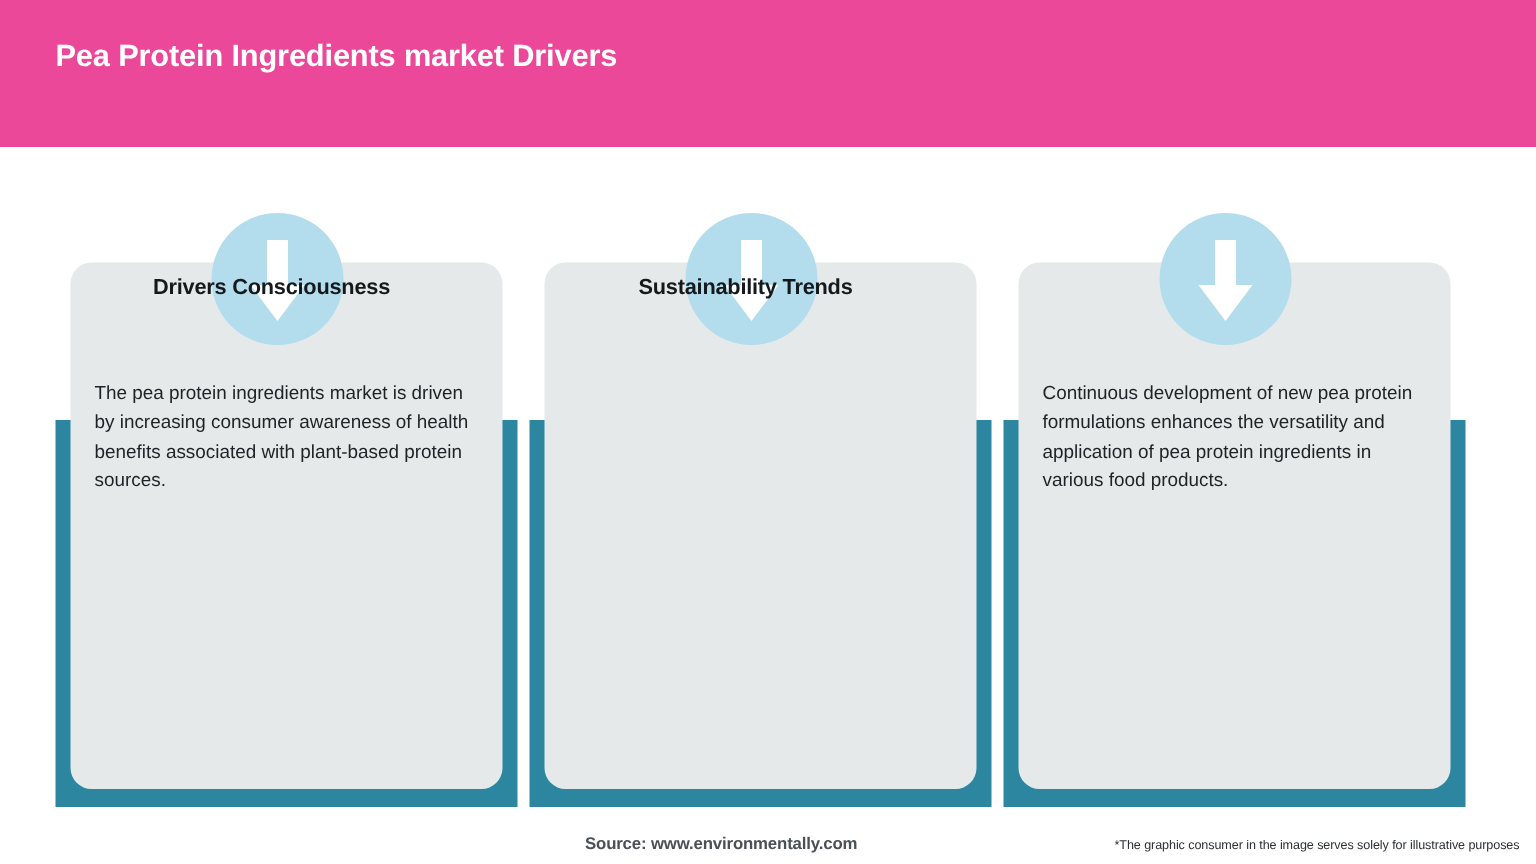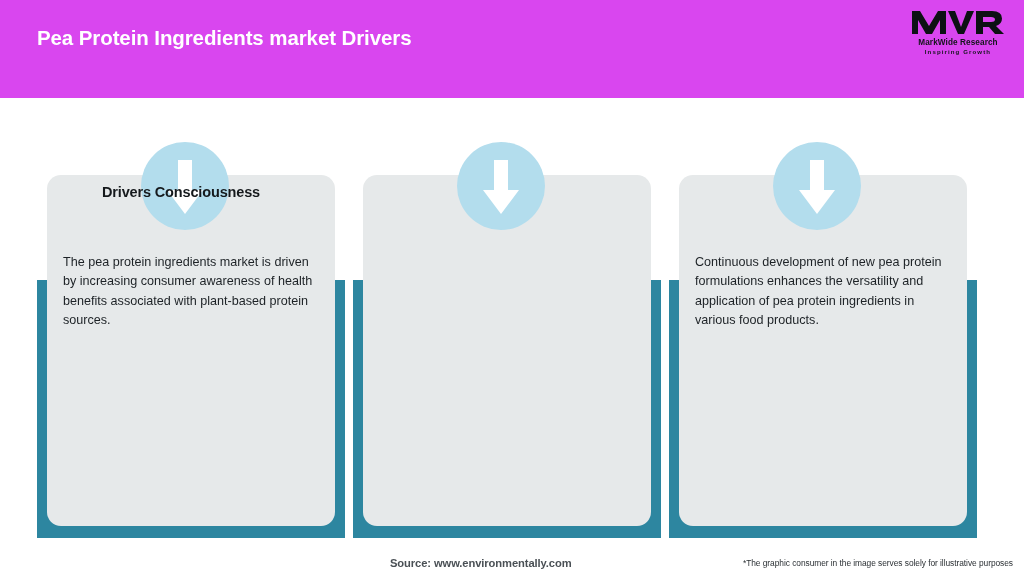--- a/index.html
+++ b/index.html
@@ -15,21 +15,21 @@
     position: relative;
   }
 
   
   .header {
     position: absolute;
     left: 0;
     top: 0;
     width: 1024px;
     height: 98px;
-    background: #d946ef;
+    background: #ec4899;
   }
   .header-title {
     position: absolute;
     left: 37px;
     top: 26px;
     font-size: 20.5px;
     font-weight: bold;
     color: #ffffff;
     letter-spacing: -0.1px;
     white-space: nowrap;
@@ -163,29 +163,20 @@
     letter-spacing: -0.05px;
     white-space: nowrap;
   }
 </style>
 </head>
 <body>
 
 <div class="header">
   <div class="header-title">Pea Protein Ingredients market Drivers</div>
 
-  <div class="logo">
-    <svg class="logo-mark" viewBox="0 0 104 30">
-      <path d="M6 27 L6 4 L14 4 L23 19 L32 4 L40 4 L40 27 L34 27 L34 13 L26 27 L20 27 L12 13 L12 27 Z" fill="#0d1114"></path>
-      <path d="M42 4 L49 4 L55 20 L61 4 L68 4 L58 27 L52 27 Z" fill="#0d1114"></path>
-      <path d="M70 27 L70 4 L86 4 Q96 4 96 11.5 Q96 17 90 19 L98 27 L89 27 L83 20 L77 20 L77 27 Z M77 10 L77 15 L85 15 Q89 15 89 12.5 Q89 10 85 10 Z" fill="#0d1114"></path>
-    </svg>
-    <span class="logo-name">MarkWide Research</span>
-    <span class="logo-tag">Inspiring Growth</span>
-  </div>
 </div>
 
 <div class="cards">
 
   <div class="card-slot s1">
     <div class="frame"></div>
     <div class="panel"></div>
     <div class="badge">
       <svg viewBox="0 0 88 88">
         <path d="M37 18 L51 18 L51 48 L62 48 L44 72 L26 48 L37 48 Z" fill="#ffffff"></path>
@@ -196,20 +187,21 @@
   </div>
 
   <div class="card-slot s2">
     <div class="frame"></div>
     <div class="panel"></div>
     <div class="badge">
       <svg viewBox="0 0 88 88">
         <path d="M37 18 L51 18 L51 48 L62 48 L44 72 L26 48 L37 48 Z" fill="#ffffff"></path>
       </svg>
     </div>
+    <div class="card-title">Sustainability Trends</div>
   </div>
 
   <div class="card-slot s3">
     <div class="frame"></div>
     <div class="panel"></div>
     <div class="badge">
       <svg viewBox="0 0 88 88">
         <path d="M37 18 L51 18 L51 48 L62 48 L44 72 L26 48 L37 48 Z" fill="#ffffff"></path>
       </svg>
     </div>

